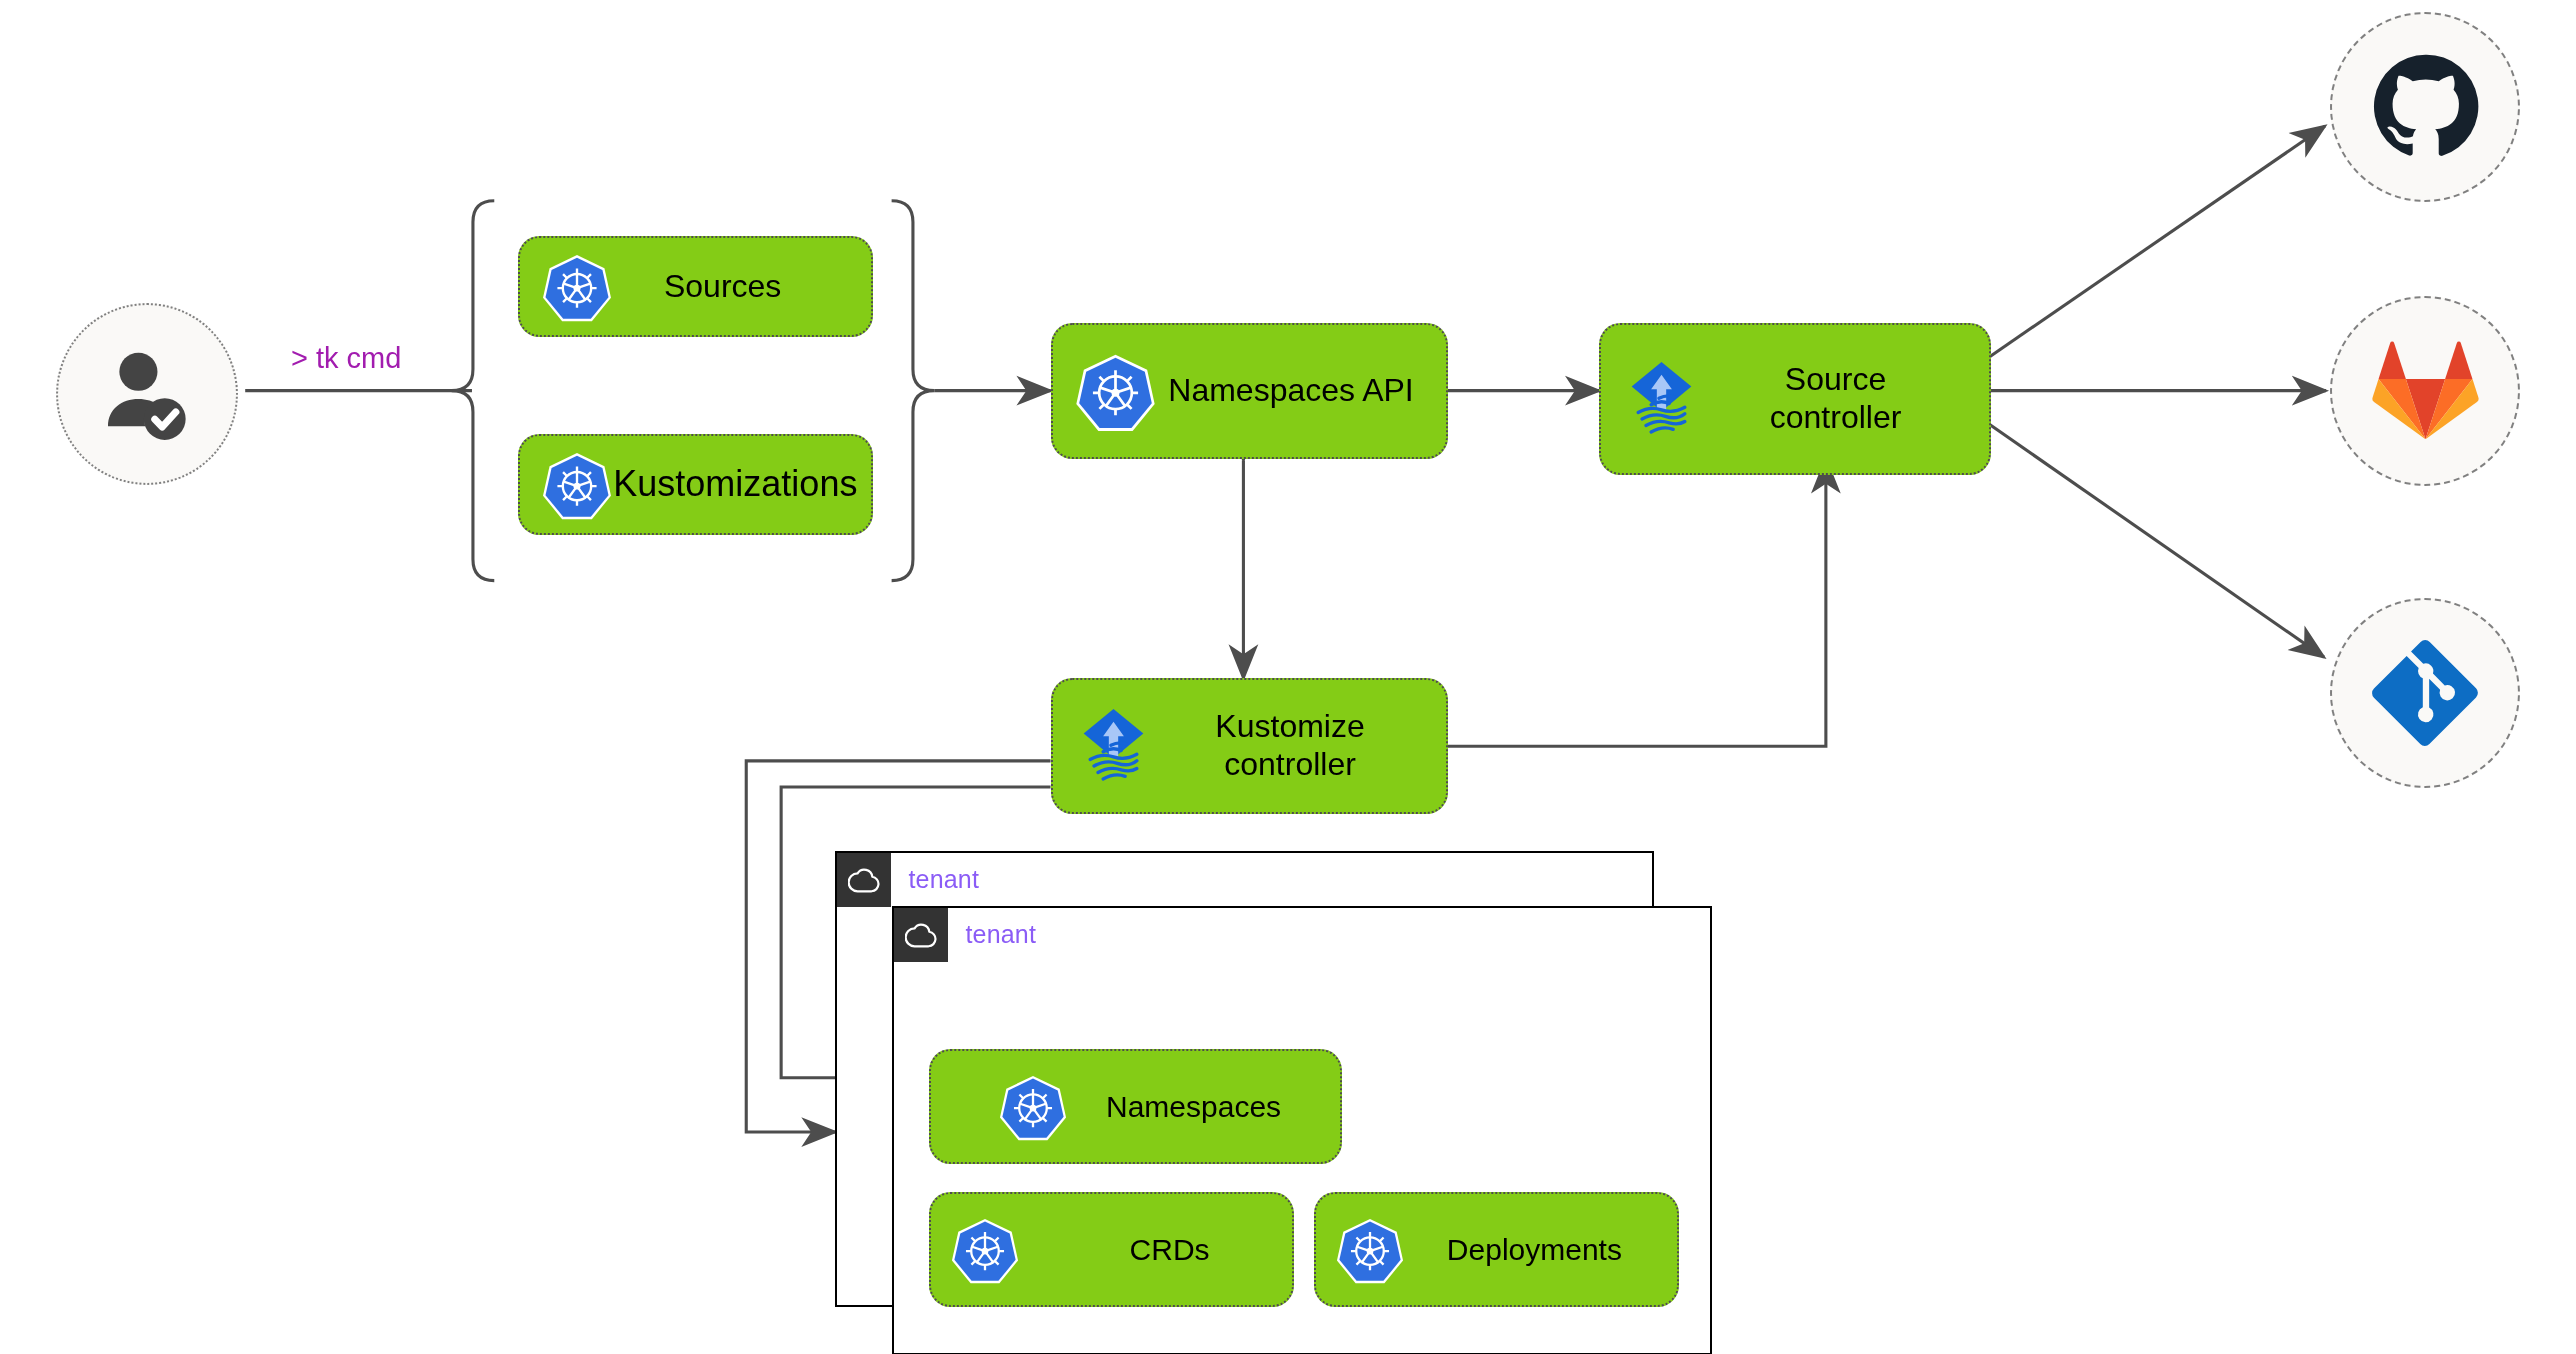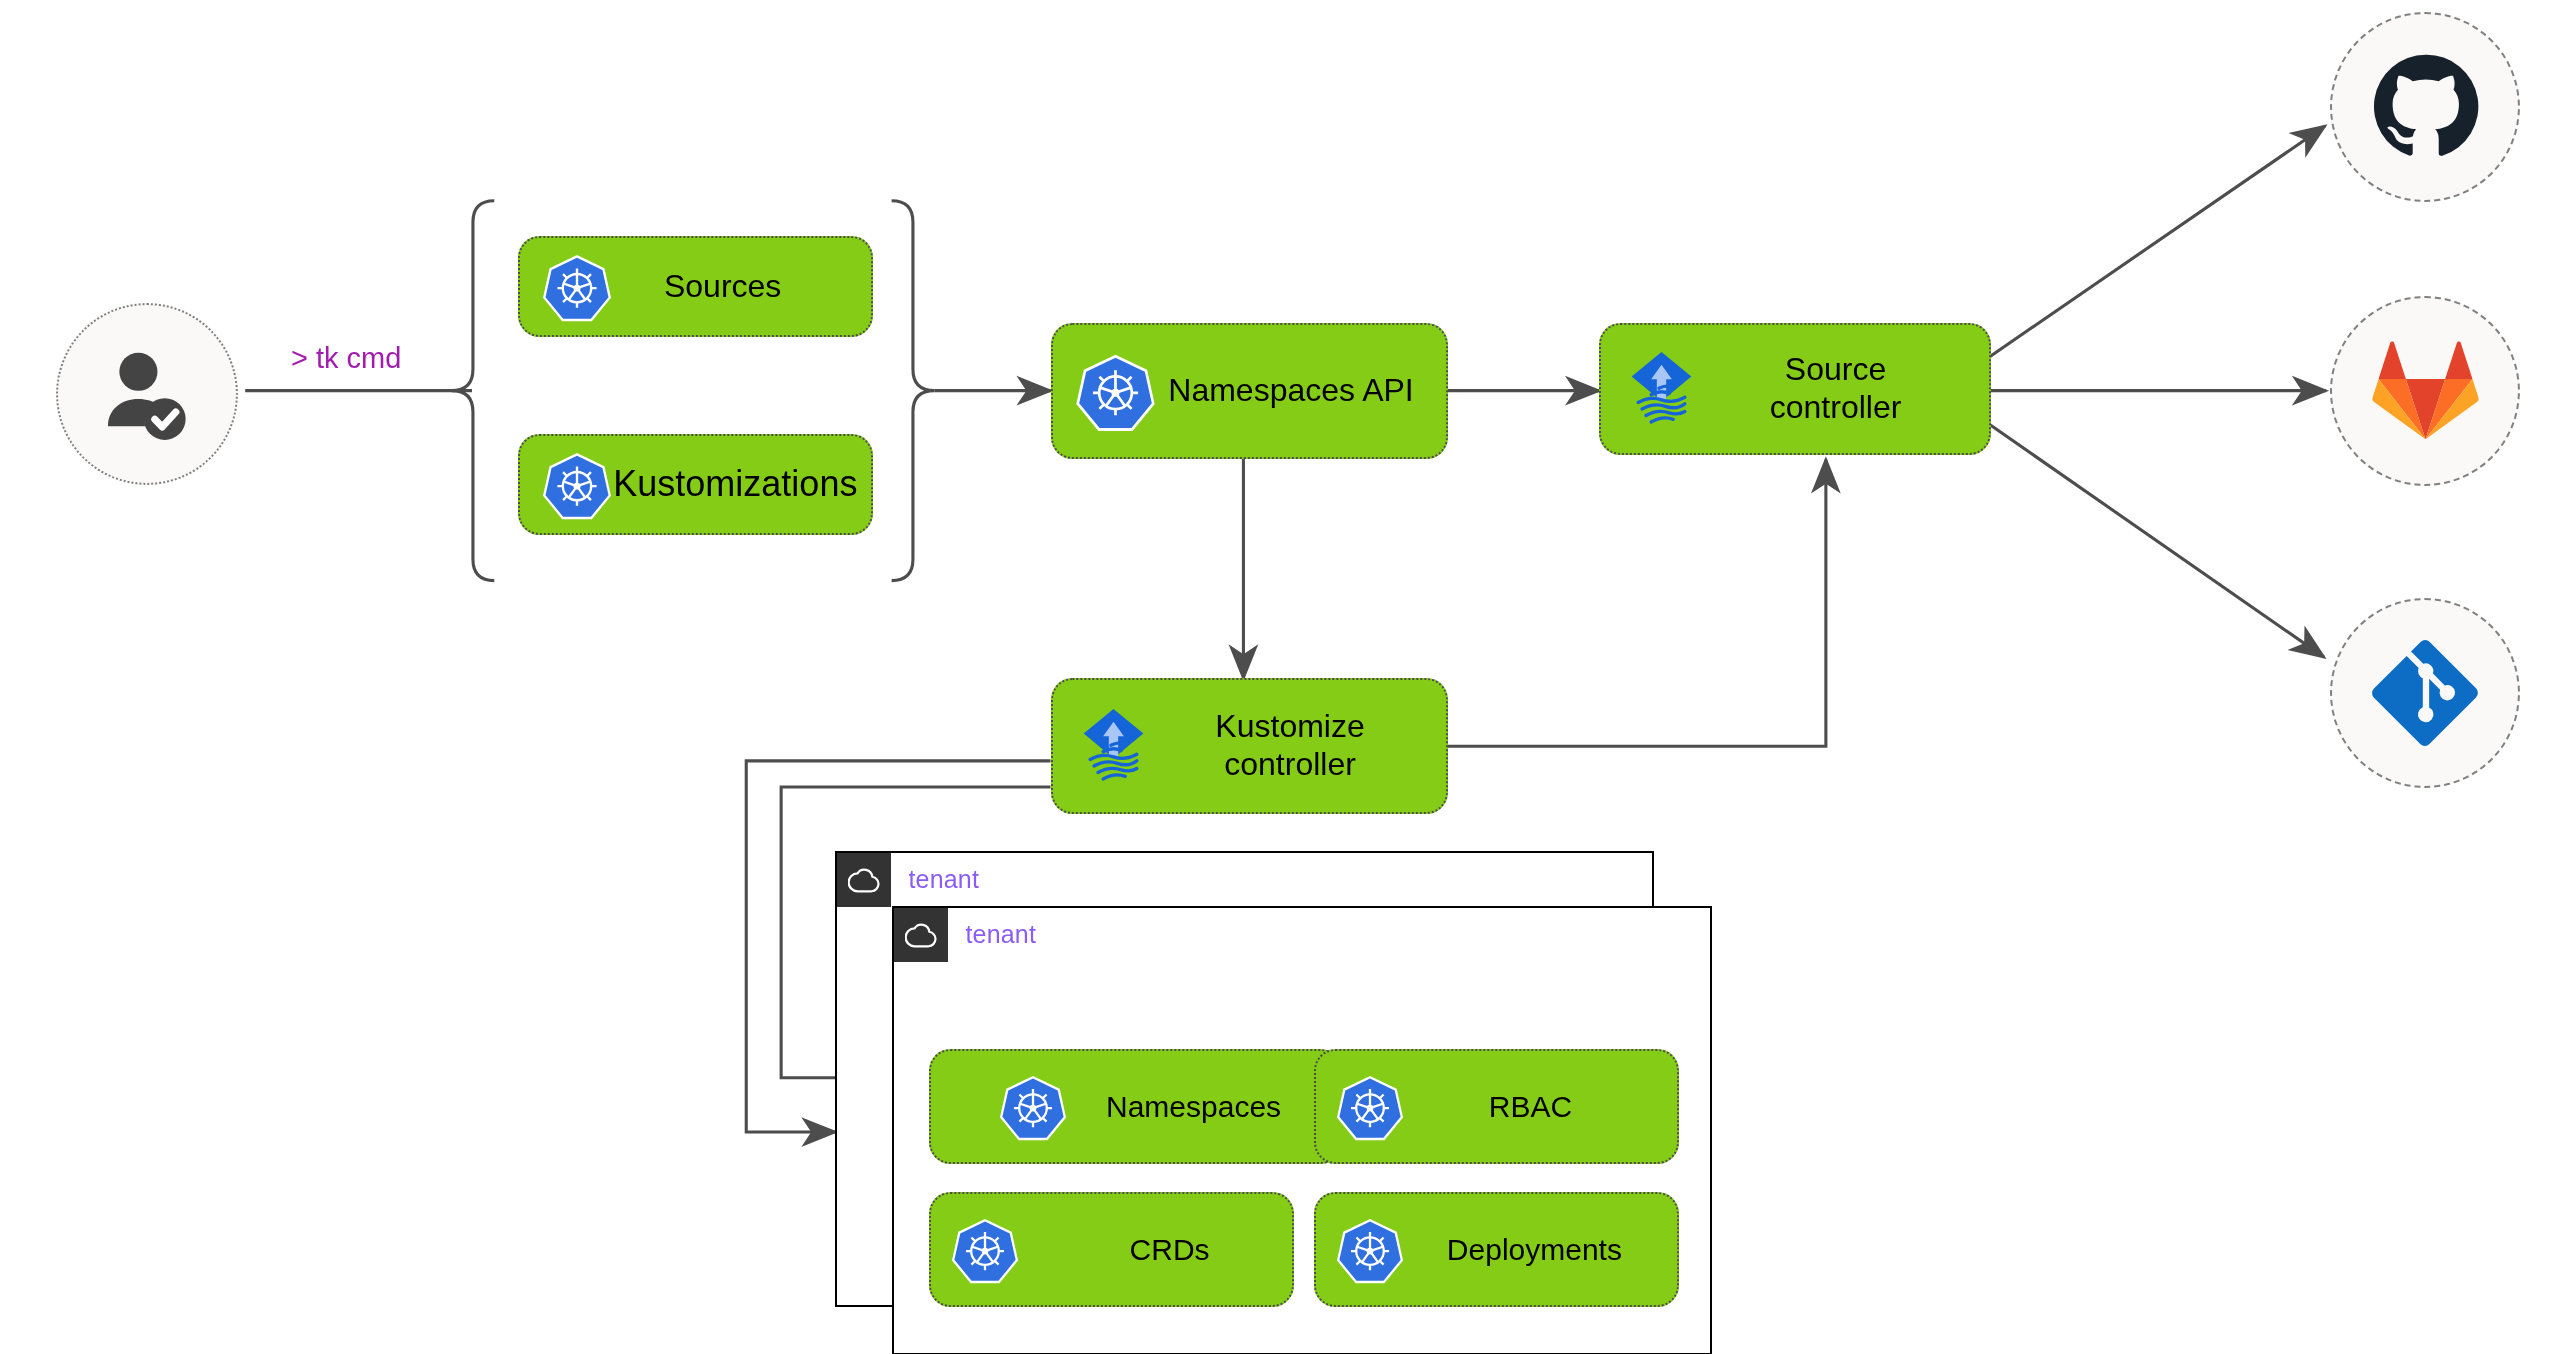--- a/index.html
+++ b/index.html
@@ -139,21 +139,21 @@
         <circle cx="32" cy="33" r="12.6"></circle>
         <path d="M32 15.6 V20.4 M32 45.6 V50.4 M14.6 33 H19.4 M44.6 33 H49.4
                  M19.6 20.6 L23 24 M41 42 L44.4 45.4 M44.4 20.6 L41 24 M23 42 L19.6 45.4"></path>
         <path d="M32 20.4 V33 M32 33 L44.4 28.8 M32 33 L39.6 43.6 M32 33 L24.4 43.6 M32 33 L19.6 28.8"></path>
       </g>
       <circle cx="32" cy="33" r="3.1" fill="#ffffff"></circle>
     </svg>
     <div class="lbl" style="font-size:32px;padding-right:21.3px;">Namespaces API</div>
   </div>
 
-  <div class="node dbox" style="left:1599px;top:323px;width:392px;height:132px;">
+  <div class="node dbox" style="left:1599px;top:323px;width:392px;height:152px;">
     <svg class="flux" width="83" height="83" viewBox="0 0 64 64" style="margin-left:19.4px">
       <path d="M32 3 L55 22 L32 41 L9 22 Z" fill="#1565d8"></path>
       <path d="M32 13 L40 24 H35.6 V40 H28.4 V24 H24 Z" fill="#a8c7f7"></path>
       <g stroke="#1565d8" stroke-width="2.6" fill="none" stroke-linecap="round">
         <path d="M14 42 q9-5 18-2 q9 3 18-2"></path>
         <path d="M17 47 q9-5 18-2 q9 3 15-2"></path>
         <path d="M20 52 q9-5 18-2 q7 2 12-1"></path>
         <path d="M24 57 q9-5 17-2"></path>
         <path d="M24 36 q7-4 14-1"></path>
         <path d="M30 31 q6-3 12-1"></path>
@@ -233,34 +233,20 @@
           <circle cx="32" cy="33" r="12.6"></circle>
           <path d="M32 15.6 V20.4 M32 45.6 V50.4 M14.6 33 H19.4 M44.6 33 H49.4
                    M19.6 20.6 L23 24 M41 42 L44.4 45.4 M44.4 20.6 L41 24 M23 42 L19.6 45.4"></path>
           <path d="M32 20.4 V33 M32 33 L44.4 28.8 M32 33 L39.6 43.6 M32 33 L24.4 43.6 M32 33 L19.6 28.8"></path>
         </g>
         <circle cx="32" cy="33" r="3.1" fill="#ffffff"></circle>
       </svg>
       <div class="lbl" style="font-size:30px;padding-right:21.3px;">Namespaces</div>
     </div>
 
-    <div class="dbox" style="position:absolute;left:420px;top:141px;width:361px;height:111px;">
-      <svg width="70" height="70" viewBox="0 0 64 64" style="margin-left:19.4px">
-        <path d="M32 3.6 L56.4 15.3 L62.2 41.6 L45.2 62.4 H18.8 L1.8 41.6 L7.6 15.3 Z" fill="#ffffff"></path>
-        <path d="M32 6 L54.6 16.8 L60 41 L44.3 60.2 H19.7 L4 41 L9.4 16.8 Z" fill="#2f6fe0"></path>
-        <g stroke="#ffffff" stroke-width="2.1" fill="none">
-          <circle cx="32" cy="33" r="12.6"></circle>
-          <path d="M32 15.6 V20.4 M32 45.6 V50.4 M14.6 33 H19.4 M44.6 33 H49.4
-                   M19.6 20.6 L23 24 M41 42 L44.4 45.4 M44.4 20.6 L41 24 M23 42 L19.6 45.4"></path>
-          <path d="M32 20.4 V33 M32 33 L44.4 28.8 M32 33 L39.6 43.6 M32 33 L24.4 43.6 M32 33 L19.6 28.8"></path>
-        </g>
-        <circle cx="32" cy="33" r="3.1" fill="#ffffff"></circle>
-      </svg>
-      <div class="lbl" style="font-size:30px;padding-right:21.3px;">RBAC</div>
-    </div>
 
     <div class="dbox" style="position:absolute;left:35px;top:284px;width:361px;height:111px;gap:48px;">
       <svg width="70" height="70" viewBox="0 0 64 64" style="margin-left:19.4px">
         <path d="M32 3.6 L56.4 15.3 L62.2 41.6 L45.2 62.4 H18.8 L1.8 41.6 L7.6 15.3 Z" fill="#ffffff"></path>
         <path d="M32 6 L54.6 16.8 L60 41 L44.3 60.2 H19.7 L4 41 L9.4 16.8 Z" fill="#2f6fe0"></path>
         <g stroke="#ffffff" stroke-width="2.1" fill="none">
           <circle cx="32" cy="33" r="12.6"></circle>
           <path d="M32 15.6 V20.4 M32 45.6 V50.4 M14.6 33 H19.4 M44.6 33 H49.4
                    M19.6 20.6 L23 24 M41 42 L44.4 45.4 M44.4 20.6 L41 24 M23 42 L19.6 45.4"></path>
           <path d="M32 20.4 V33 M32 33 L44.4 28.8 M32 33 L39.6 43.6 M32 33 L24.4 43.6 M32 33 L19.6 28.8"></path>

